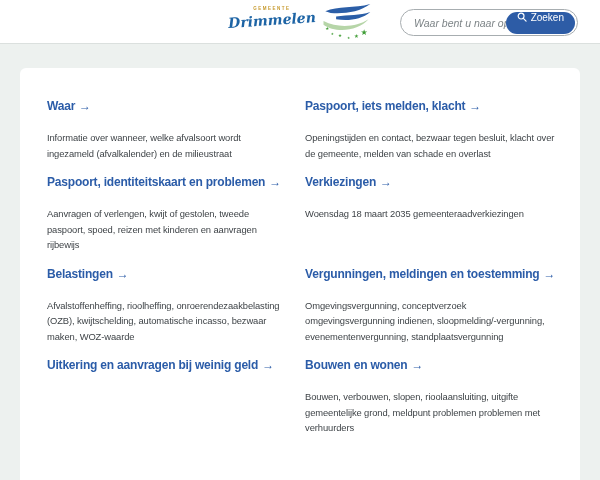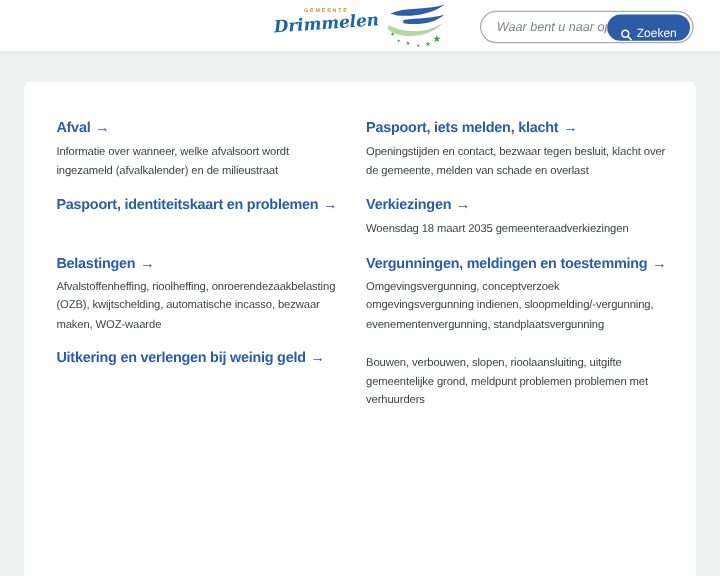--- a/index.html
+++ b/index.html
@@ -66,21 +66,21 @@
     font-family: "Liberation Sans", sans-serif;
     font-style: italic;
     font-size: 10.5px;
     color: #555b5e;
     background: transparent;
   }
   .search input::placeholder { color: #7d8487; font-style: italic; }
   .search-btn {
     flex: 0 0 auto;
     display: flex;
-    align-items: flex-end;
+    align-items: flex-start;
     gap: 4px;
     height: 22px;
     padding: 0 11px;
     border: none;
     border-radius: 999px;
     background: #2d5ca6;
     color: #fff;
     font-family: "Liberation Sans", sans-serif;
     font-size: 10px;
     cursor: pointer;
@@ -106,21 +106,21 @@
     color: #2b5ca8;
     font-weight: bold;
     font-size: 12px;
     letter-spacing: -0.2px;
     line-height: 16px;
     text-decoration: none;
     white-space: nowrap;
   }
   .topic-title .arrow { margin-left: 4px; font-weight: normal; }
   .topic-desc {
-    margin-top: 4px;
+    margin-top: 16px;
     color: #3f4448;
     font-size: 9.4px;
     letter-spacing: -0.1px;
     line-height: 15.5px;
   }
 </style>
 </head>
 <body>
 
 <header class="header">
@@ -152,48 +152,50 @@
       <span>Zoeken</span>
     </button>
   </form>
 </header>
 
 <main class="main">
   <div class="card">
     <div class="topics-grid">
 
       <div class="topic">
-        <a class="topic-title" href="#"><span>Afval</span><span class="arrow">→</span></a>
+        <a class="topic-title" href="#"><span>Waar</span><span class="arrow">→</span></a>
         <p class="topic-desc">Informatie over wanneer, welke afvalsoort wordt ingezameld (afvalkalender) en de milieustraat</p>
       </div>
       <div class="topic">
         <a class="topic-title" href="#"><span>Paspoort, iets melden, klacht</span><span class="arrow">→</span></a>
         <p class="topic-desc">Openingstijden en contact, bezwaar tegen besluit, klacht over de gemeente, melden van schade en overlast</p>
       </div>
 
       <div class="topic">
         <a class="topic-title" href="#"><span>Paspoort, identiteitskaart en problemen</span><span class="arrow">→</span></a>
+        <p class="topic-desc">Aanvragen of verlengen, kwijt of gestolen, tweede paspoort, spoed, reizen met kinderen en aanvragen rijbewijs</p>
       </div>
 
       <div class="topic">
         <a class="topic-title" href="#"><span>Verkiezingen</span><span class="arrow">→</span></a>
         <p class="topic-desc">Woensdag 18 maart 2035 gemeenteraadverkiezingen</p>
       </div>
       <div class="topic">
         <a class="topic-title" href="#"><span>Belastingen</span><span class="arrow">→</span></a>
         <p class="topic-desc">Afvalstoffenheffing, rioolheffing, onroerendezaakbelasting (OZB), kwijtschelding, automatische incasso, bezwaar maken, WOZ-waarde</p>
       </div>
 
       <div class="topic">
         <a class="topic-title" href="#"><span>Vergunningen, meldingen en toestemming</span><span class="arrow">→</span></a>
         <p class="topic-desc">Omgevingsvergunning, conceptverzoek omgevingsvergunning indienen, sloopmelding/-vergunning, evenementenvergunning, standplaatsvergunning</p>
       </div>
       <div class="topic">
-        <a class="topic-title" href="#"><span>Uitkering en verlengen bij weinig geld</span><span class="arrow">→</span></a>
-      </div>
-
-      <div class="topic">
+        <a class="topic-title" href="#"><span>Uitkering en aanvragen bij weinig geld</span><span class="arrow">→</span></a>
+      </div>
+
+      <div class="topic">
+        <a class="topic-title" href="#"><span>Bouwen en wonen</span><span class="arrow">→</span></a>
         <p class="topic-desc">Bouwen, verbouwen, slopen, rioolaansluiting, uitgifte gemeentelijke grond, meldpunt problemen problemen met verhuurders</p>
       </div>
 
     </div>
   </div>
 </main>
 
 </body></html>

